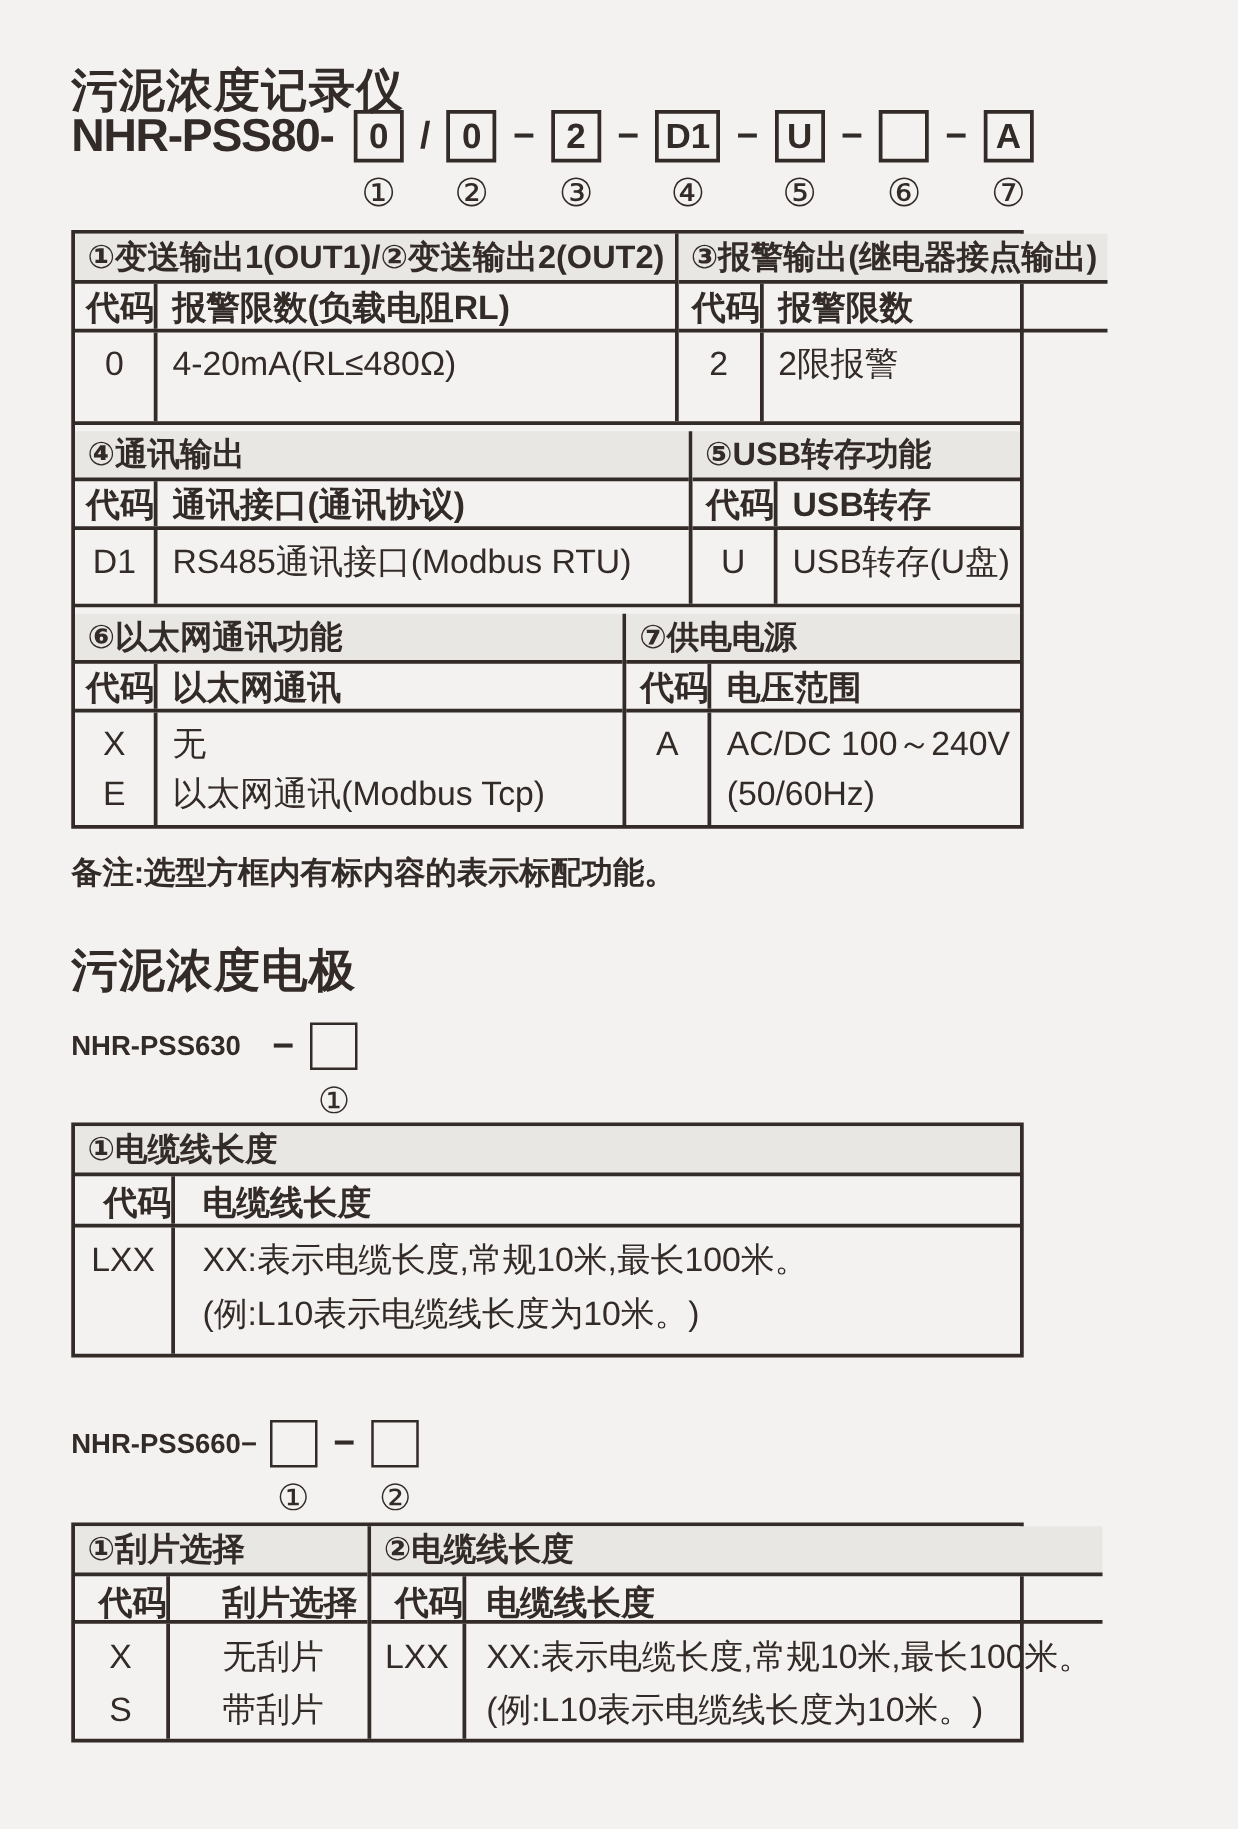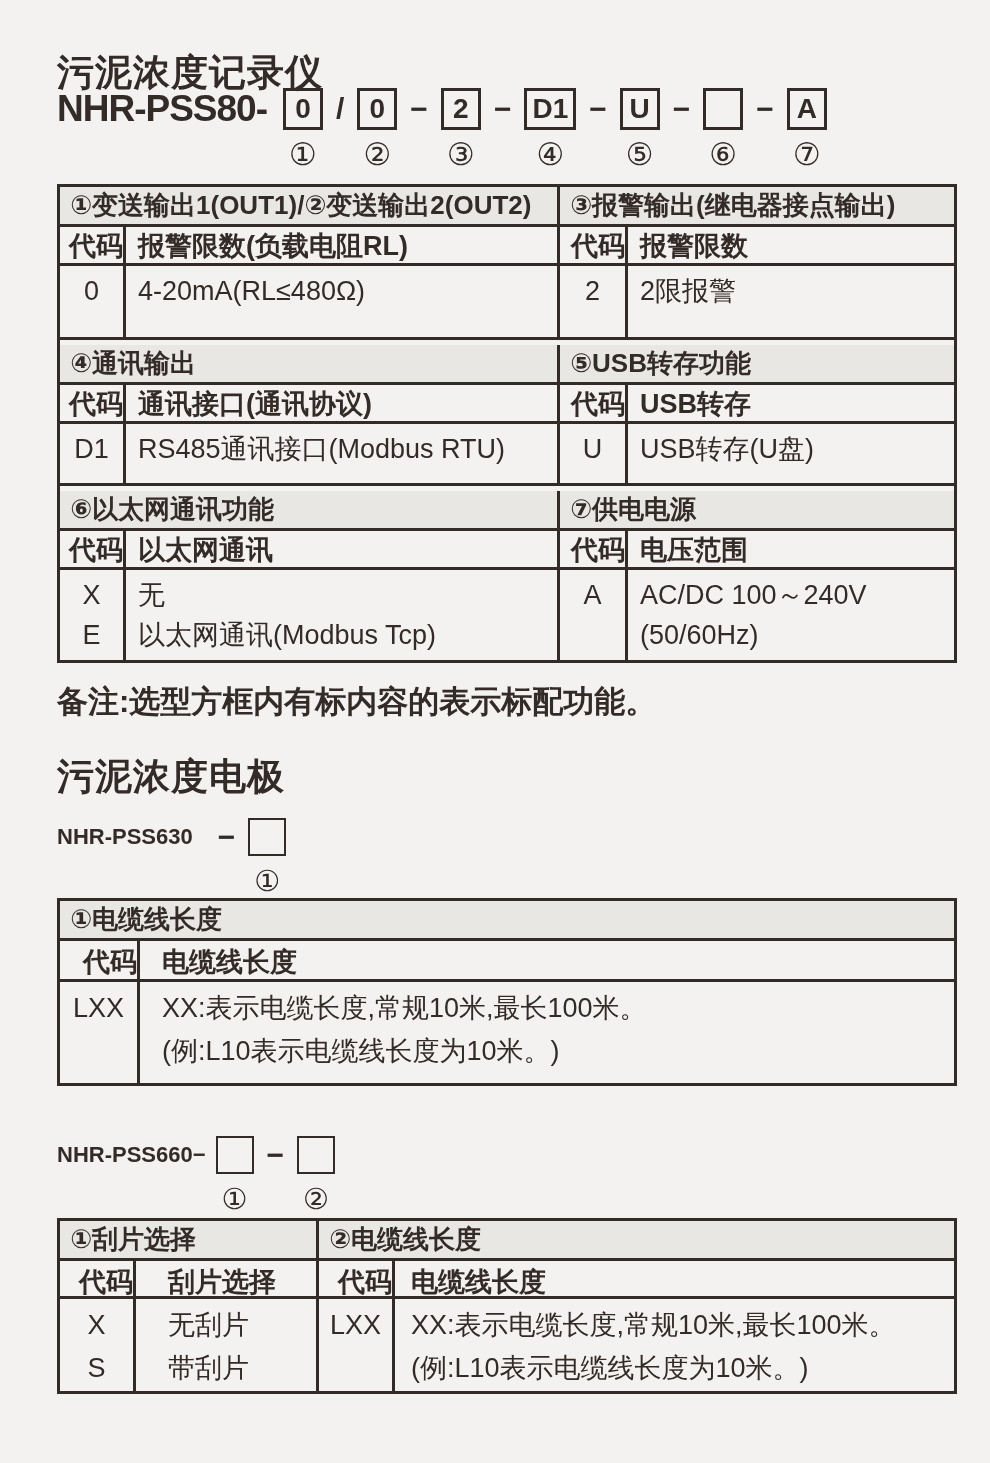--- a/index.html
+++ b/index.html
@@ -60,21 +60,21 @@
   }
   #model630 .sep, #model660 .sep { line-height:38px; font-weight:bold; }
   #model630 .model-prefix, #model660 .model-prefix {
     font-size:22px; letter-spacing:0; line-height:38px; margin-right:12px;
   }
   #model660 .model-prefix { margin-right:10px; }
   #model630 .circ-num, #model660 .circ-num { font-size:29px; }
 
   
   .otable {
-    position:absolute; left:57px; width:900px;
+    position:absolute; left:57px; width:762px;
     border:3px solid #332b28;
     background:#f4f2f0;
   }
   .gapper { height:5px; background:#f4f2f0; }
   .section { }
   .sec-split { display:flex; }
   .half-right { border-left:3px solid #332b28; }
   .sec-head {
     background:#e9e7e4;
     font-size:26px; font-weight:bold;
@@ -110,41 +110,41 @@
   #rec-table .half-right .ccol { width:68px; }
   #rec-table .sub .ccol, #rec-table .sub .dcol { padding-top:3px; }
   .h-sub { height:39px; }
   .h-data1 { height:71px; }
   .h-data2 { height:59px; }
   .h-data3 { height:90px; }
   .sec-bb { border-bottom:3px solid #332b28; }
 
   .note {
     position:absolute; left:57px; top:681px;
-    font-size:31px; font-weight:bold;
+    font-size:25px; font-weight:bold;
   }
 
   
   #t630 { top:898px; }
   #t630 .ccol { width:80px; }
   .h-sub630 { height:41px; }
   .h-data630 { height:101px; }
   #t630 .dcol { padding-left:22px; }
   #t630 .cell-line, #t660 .cell-line { line-height:43px; }
   #t630 .sub .cell-line, #t660 .sub .cell-line { line-height:33px; }
 
   
   #t660 { top:1218px; }
   #t660 .half-left { width:256px; }
   #t660 .half-right { flex:1; }
   #t660 .half-left .ccol { width:76px; }
   #t660 .half-right .ccol { width:76px; }
   .h-sub660 { height:38px; }
   .h-data660 { height:92px; }
-  #t660 .half-left .dcol { padding-left:32px; }
+  #t660 .half-left .dcol { padding-left:42px; }
   #t660 .half-right .dcol { padding-left:16px; }
 </style>
 </head>
 <body>
 
 <div class="sec-title" id="title1">污泥浓度记录仪</div>
 
 <div class="model-line" id="model80">
   <span class="model-prefix">NHR-PSS80-</span>
   <div class="seg">

